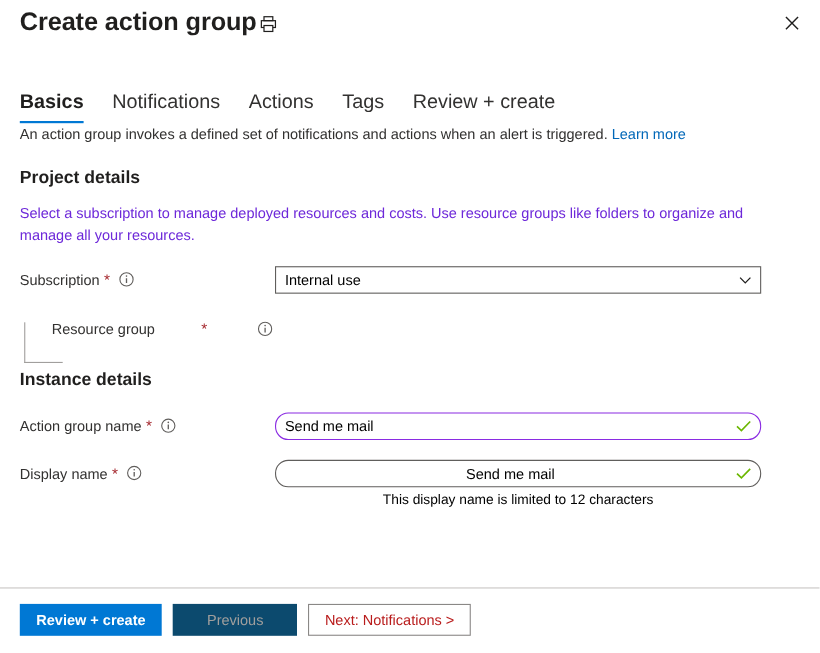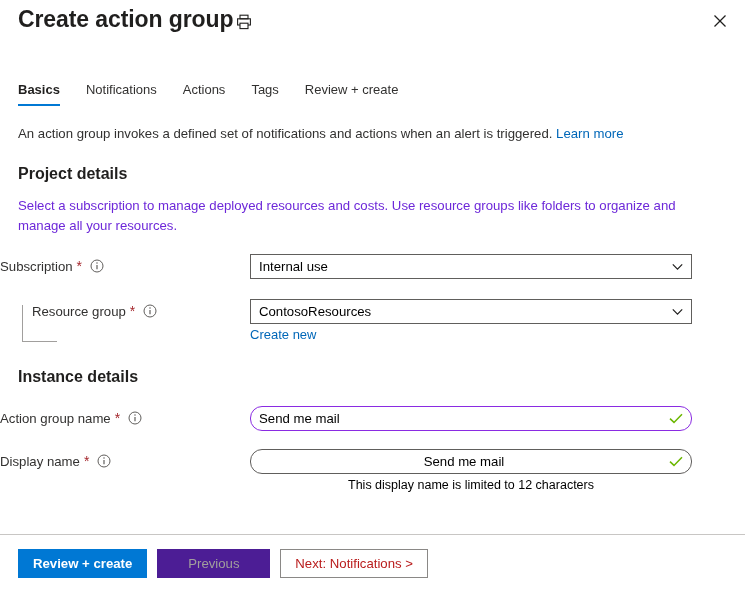--- a/index.html
+++ b/index.html
@@ -65,21 +65,21 @@
   
   .tabs {
     position: absolute;
     left: 18px;
     top: 82px;
     display: flex;
     align-items: flex-end;
     gap: 0;
   }
   .tab {
-    font-size: 13px;
+    font-size: 18px;
     color: #323130;
     padding: 0 13px 9px 13px;
     cursor: pointer;
     white-space: nowrap;
     position: relative;
   }
   .tab:first-child {
     padding-left: 0;
   }
   .tab.active {
@@ -93,21 +93,21 @@
     right: 13px;
     bottom: 0;
     height: 2px;
     background: #0078d4;
   }
 
   
   .content {
     position: absolute;
     left: 0;
-    top: 124px;
+    top: 112px;
     width: 745px;
   }
   .intro {
     margin: 0 0 0 18px;
     width: 700px;
     font-size: 13.2px;
     line-height: 19px;
     color: #323130;
   }
   .link {
@@ -136,30 +136,32 @@
     margin-top: 18px;
   }
   .row {
     position: relative;
     display: flex;
     align-items: flex-start;
     margin-bottom: 0;
   }
   .label-cell {
     width: 250px;
+    padding-left: 18px;
     box-sizing: border-box;
     display: flex;
     align-items: center;
     height: 24px;
     font-size: 13.2px;
     color: #323130;
     white-space: nowrap;
   }
   .label-cell.indented {
-    padding-left: 32px;
+    padding-left: 47px;
+    gap: 38px;
   }
   .req {
     color: #a4262c;
     margin-left: 4px;
     font-size: 14px;
     line-height: 1;
   }
   .info-icon {
     margin-left: 8px;
     width: 14px;
@@ -266,21 +268,21 @@
     border: 1px solid transparent;
     white-space: nowrap;
   }
   .btn-primary {
     background: #0078d4;
     color: #ffffff;
     font-weight: 600;
     min-width: 128px;
   }
   .btn-disabled {
-    background: #4c1d95;
+    background: #0c4a6e;
     color: #a19f9d;
     cursor: default;
     min-width: 113px;
   }
   .btn-outline {
     background: #ffffff;
     color: #b91c1c;
     border: 1px solid #8a8886;
     min-width: 145px;
   }
@@ -367,33 +369,20 @@
         <span>Resource group</span>
         <span class="req">*</span>
         <span class="info-icon">
           <svg width="14" height="14" viewBox="0 0 14 14" fill="none" stroke="#605e5c" stroke-width="1">
             <circle cx="7" cy="7" r="6"></circle>
             <line x1="7" y1="6" x2="7" y2="10.2" stroke-width="1.2"></line>
             <circle cx="7" cy="4" r="0.75" fill="#605e5c" stroke="none"></circle>
           </svg>
         </span>
       </div>
-      <div class="field-cell">
-        <div class="select-box">
-          <span class="box-value">ContosoResources</span>
-          <span class="chevron">
-            <svg width="11" height="8" viewBox="0 0 11 8" fill="none" stroke="#201f1e" stroke-width="1.2">
-              <polyline points="0.8,1.4 5.5,6.2 10.2,1.4"></polyline>
-            </svg>
-          </span>
-        </div>
-        <div class="sub-link">
-          <a class="link">Create new</a>
-        </div>
-      </div>
     </div>
 
   </div>
 
   <div class="section-title" style="margin-top:26px;">Instance details</div>
 
   <div class="form" style="margin-top:20px;">
 
     <div class="row">
       <div class="label-cell">

